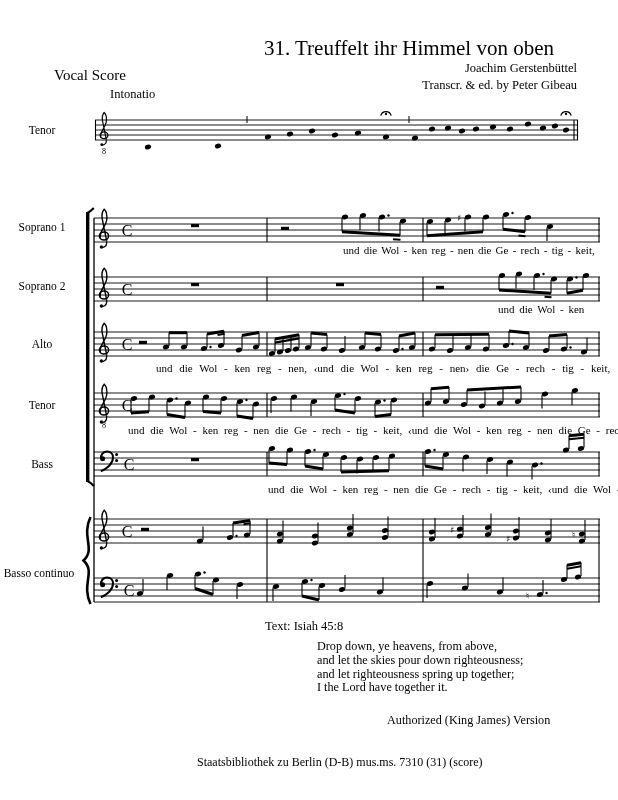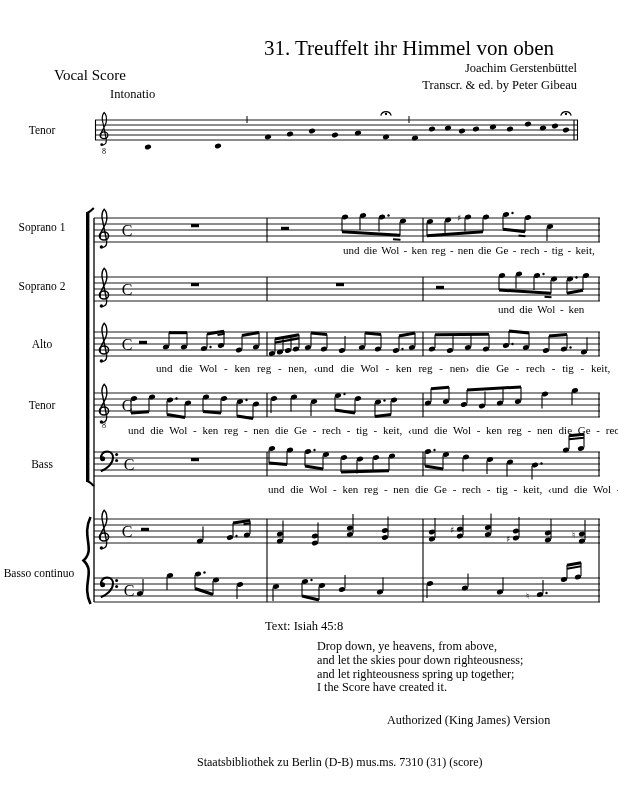--- a/index.html
+++ b/index.html
@@ -383,18 +383,18 @@
 <div class="abs lyr" style="top:303px;left:498px;word-spacing:2px;">und die Wol - ken</div>
 <div class="abs lyr" style="top:362px;left:156px;word-spacing:4px;">und die Wol - ken reg - nen, ‹und die Wol - ken reg - nen› die Ge - rech - tig - keit,</div>
 <div class="abs lyr" style="top:424px;left:128px;word-spacing:3px;">und die Wol - ken reg - nen die Ge - rech - tig - keit, ‹und die Wol - ken reg - nen die Ge - rech - tig -</div>
 <div class="abs lyr" style="top:483px;left:268px;word-spacing:3px;">und die Wol - ken reg - nen die Ge - rech - tig - keit, ‹und die Wol - ken</div>
 
 <div class="abs src">Text: Isiah 45:8</div>
 <div class="abs poem">
   <div>Drop down, ye heavens, from above,</div>
   <div>and let the skies pour down righteousness;</div>
   <div>and let righteousness spring up together;</div>
-  <div>I the Score have created it.</div>
+  <div>I the Lord have together it.</div>
 </div>
 <div class="abs attr">Authorized (King James) Version</div>
 <div class="abs footer">Staatsbibliothek zu Berlin (D-B) mus.ms. 7310 (31) (score)</div>
 
 </div>
 
 </body></html>

